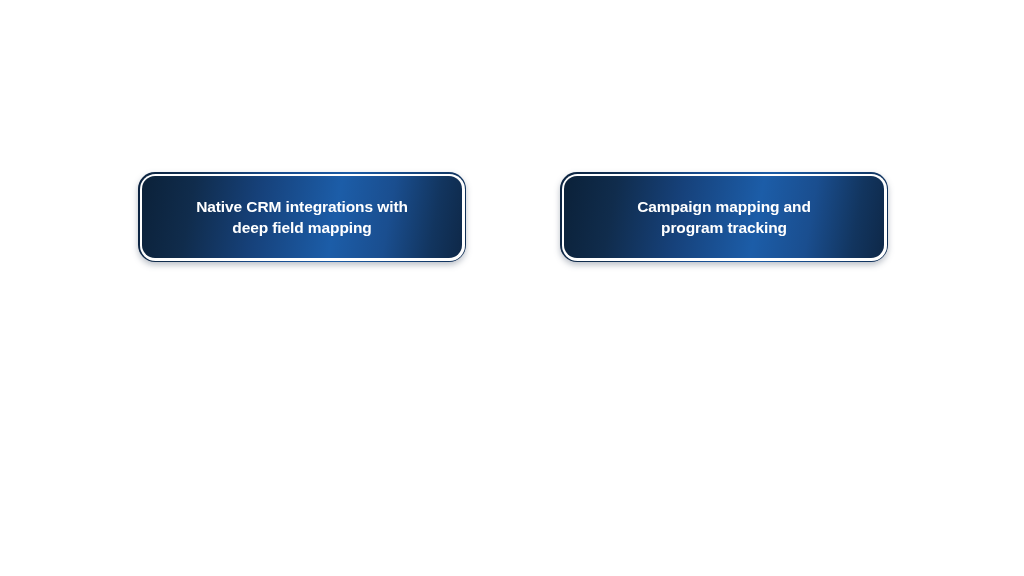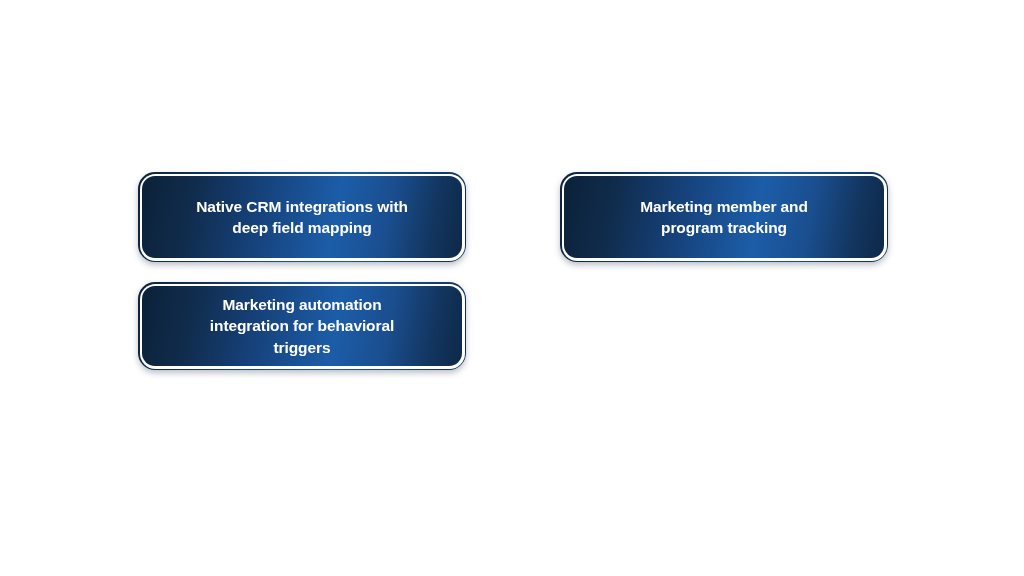--- a/index.html
+++ b/index.html
@@ -126,28 +126,21 @@
 
     <div class="capability-box">
       <div class="box-inner">
         <span class="box-label">Native CRM integrations with
 deep field mapping</span>
       </div>
     </div>
 
     <div class="capability-box">
       <div class="box-inner">
-        <span class="box-label">Marketing member and
+        <span class="box-label">Campaign mapping and
 program tracking</span>
       </div>
     </div>
 
-    <div class="capability-box">
-      <div class="box-inner">
-        <span class="box-label">Marketing automation
-integration for behavioral
-triggers</span>
-      </div>
-    </div>
 
 
   </div>
 </div>
 
 </body></html>

